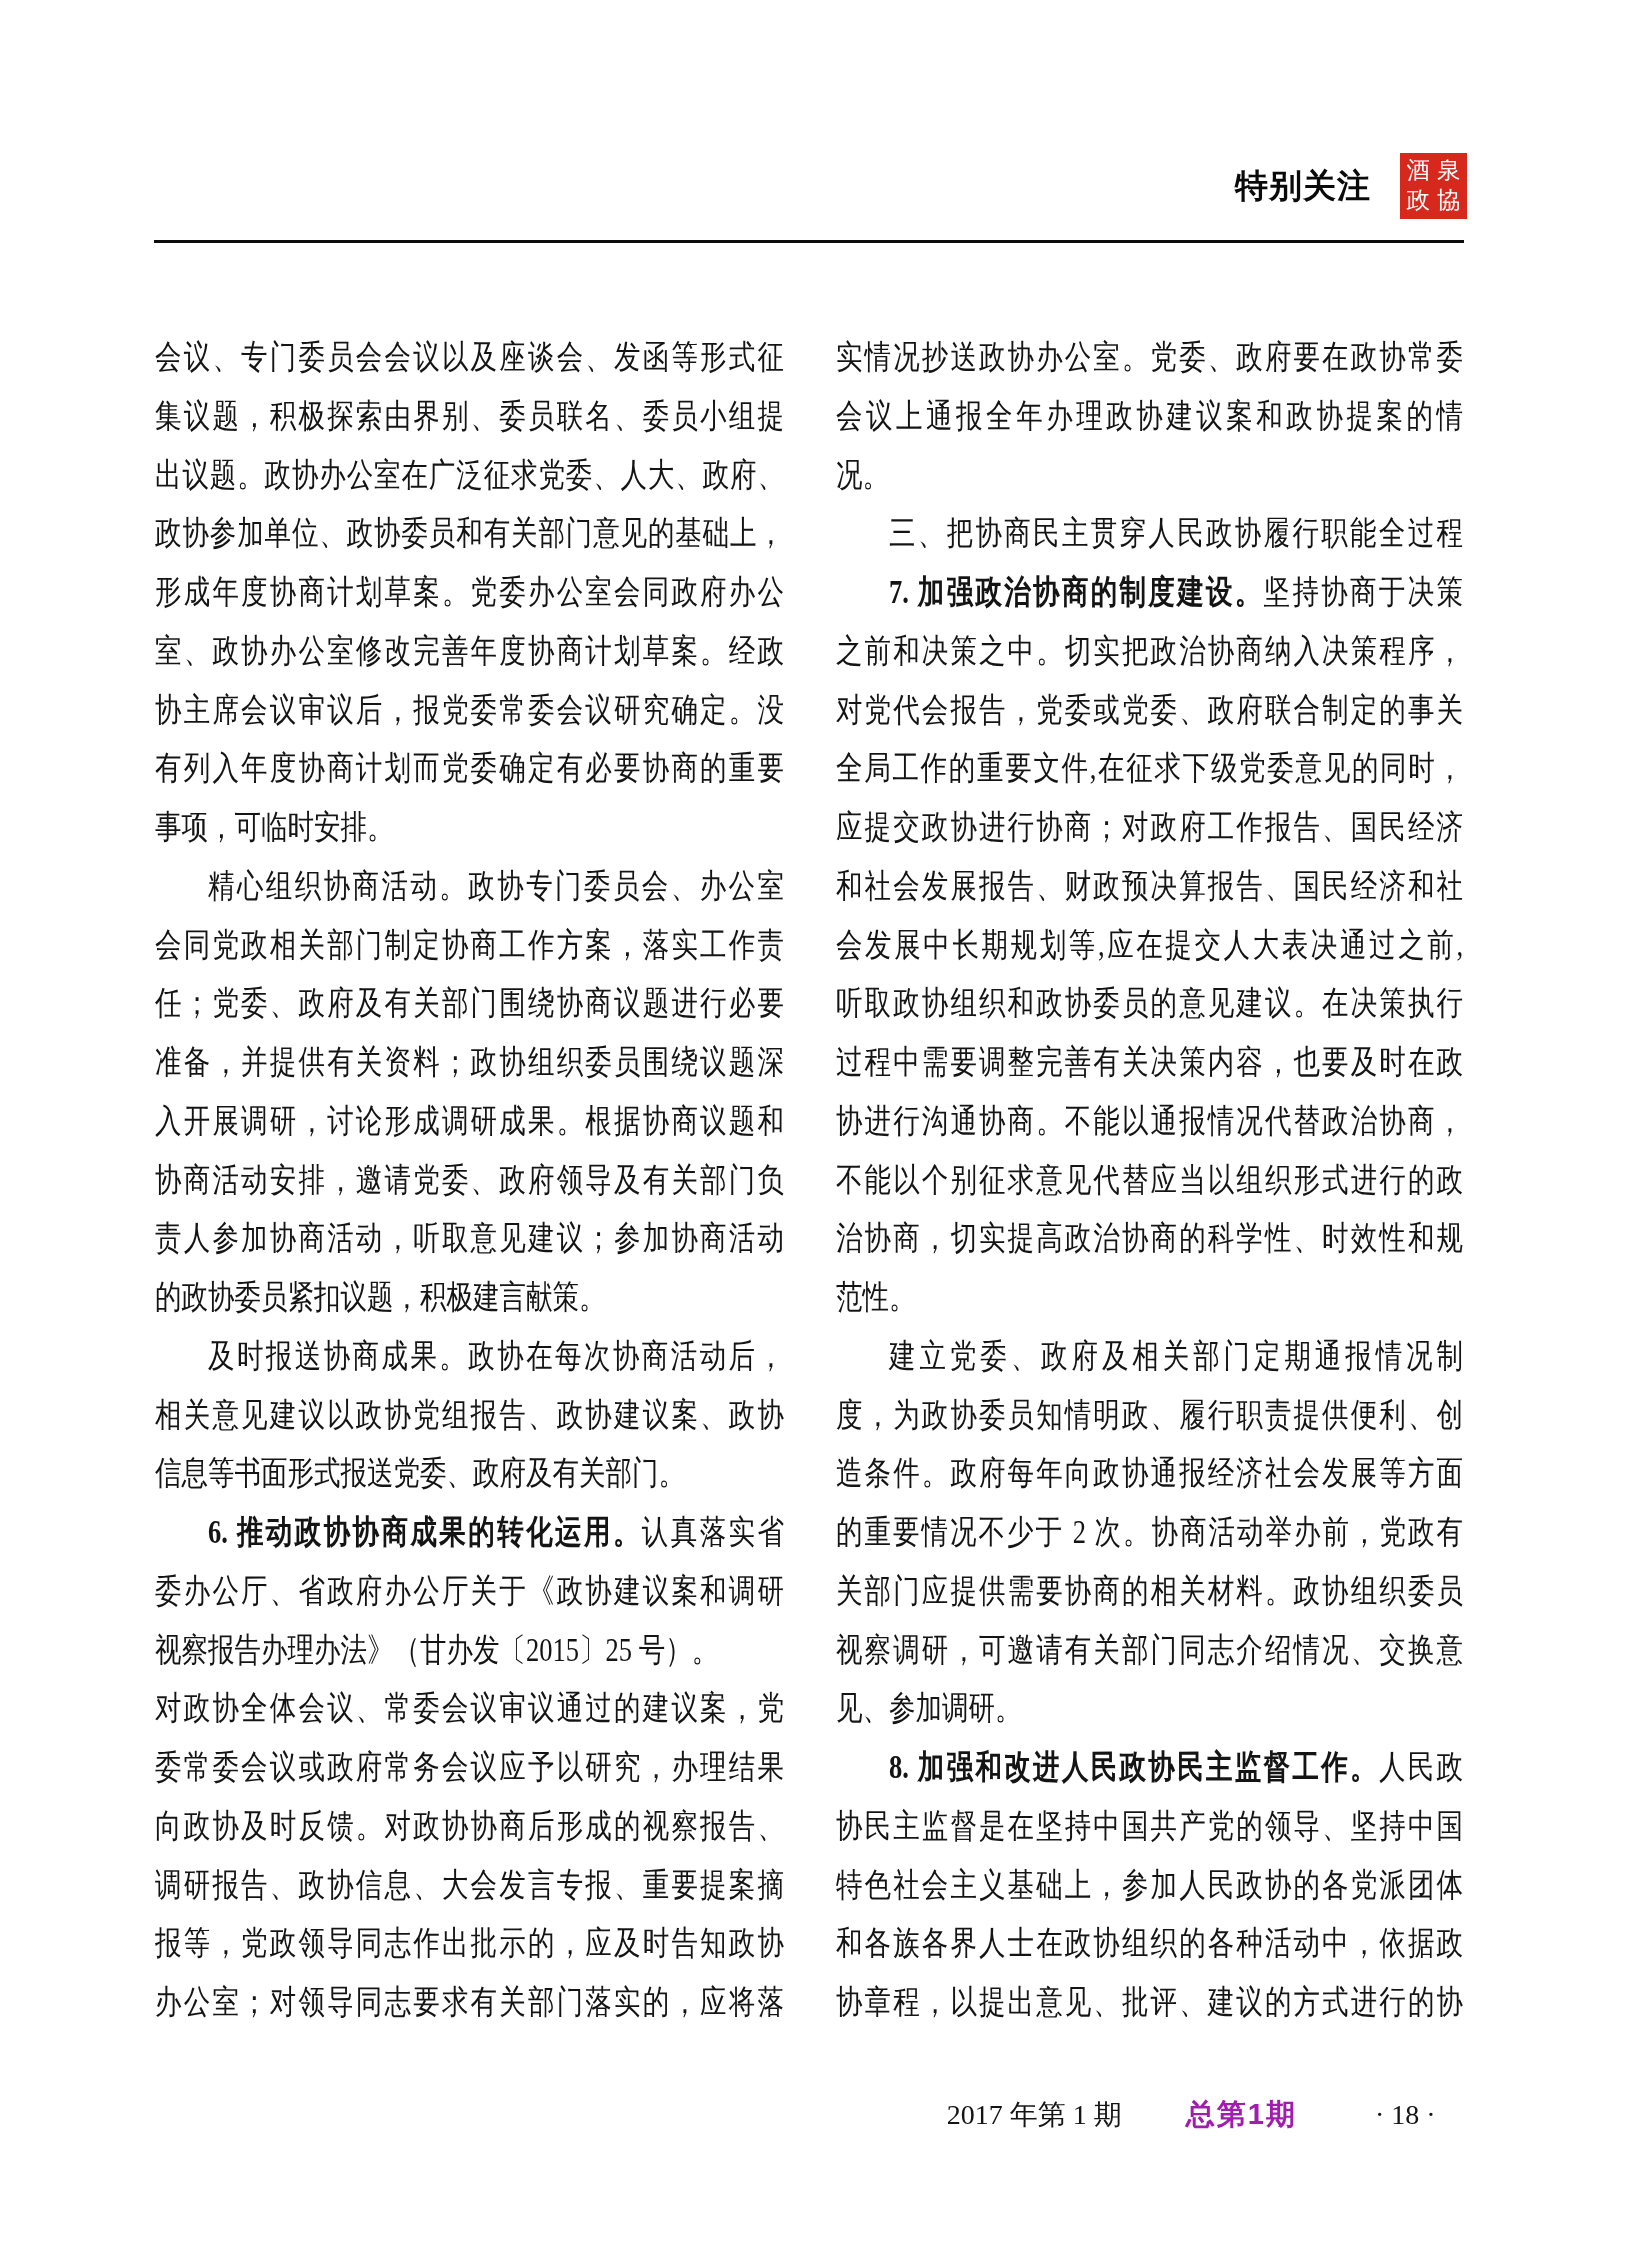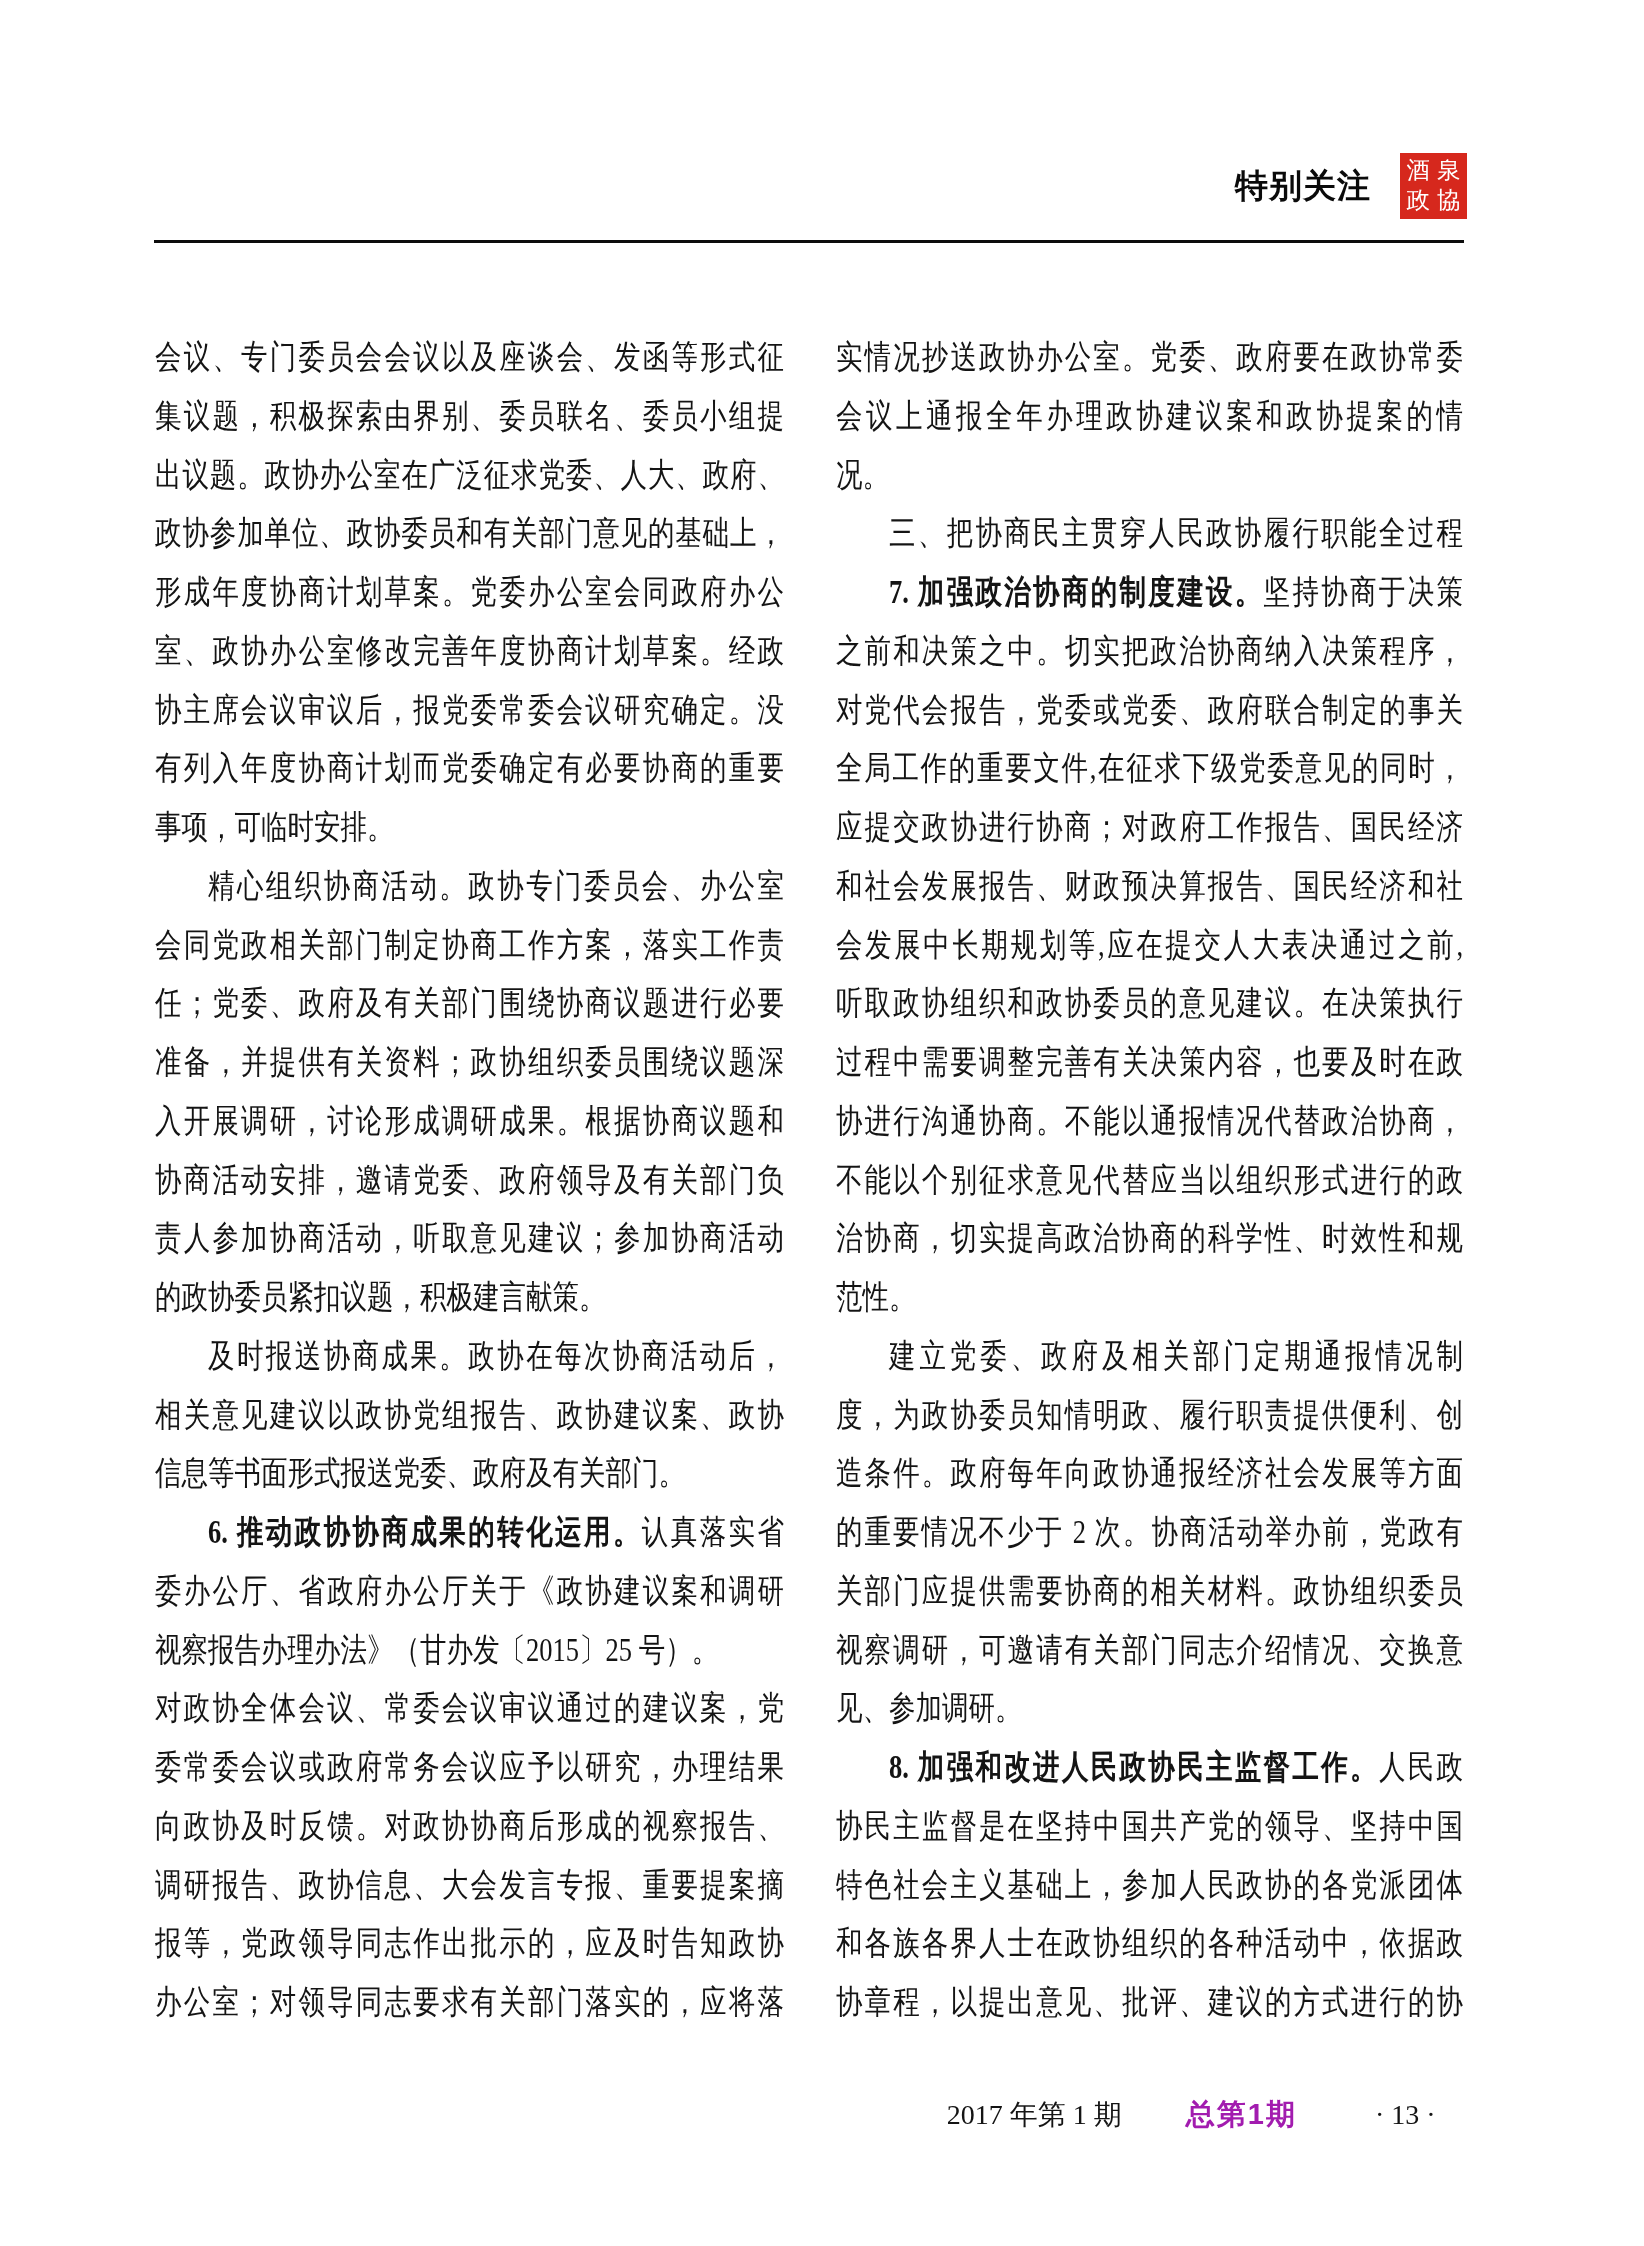--- a/index.html
+++ b/index.html
@@ -117,17 +117,17 @@
       <div class="line indent justify"><span class="bold-seg">8. 加强和改进人民政协民主监督工作。</span><span>人民政</span></div>
       <div class="line justify"><span>协民主监督是在坚持中国共产党的领导、坚持中国</span></div>
       <div class="line justify"><span>特色社会主义基础上，参加人民政协的各党派团体</span></div>
       <div class="line justify"><span>和各族各界人士在政协组织的各种活动中，依据政</span></div>
       <div class="line justify"><span>协章程，以提出意见、批评、建议的方式进行的协</span></div>
     </div>
 
   <div class="footer">
     <span class="f-issue">2017 年第 1 期</span>
     <span class="f-cum">总第1期</span>
-    <span class="f-page">· 13 ·</span>
+    <span class="f-page">· 18 ·</span>
   </div>
 
 </div>
 
 
 </body></html>

